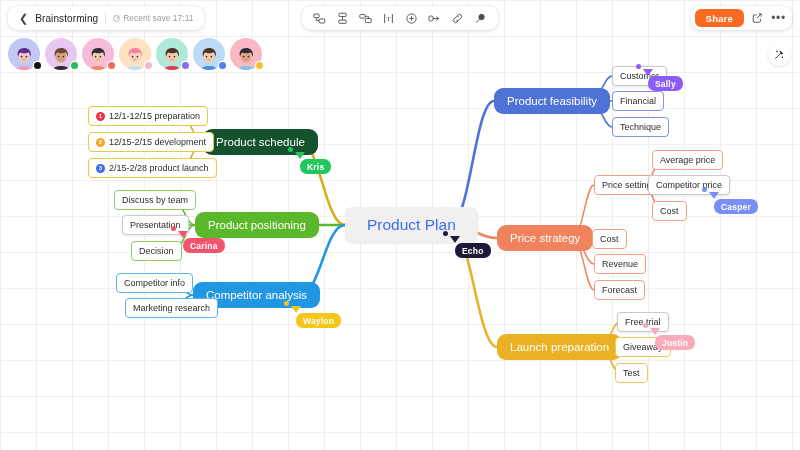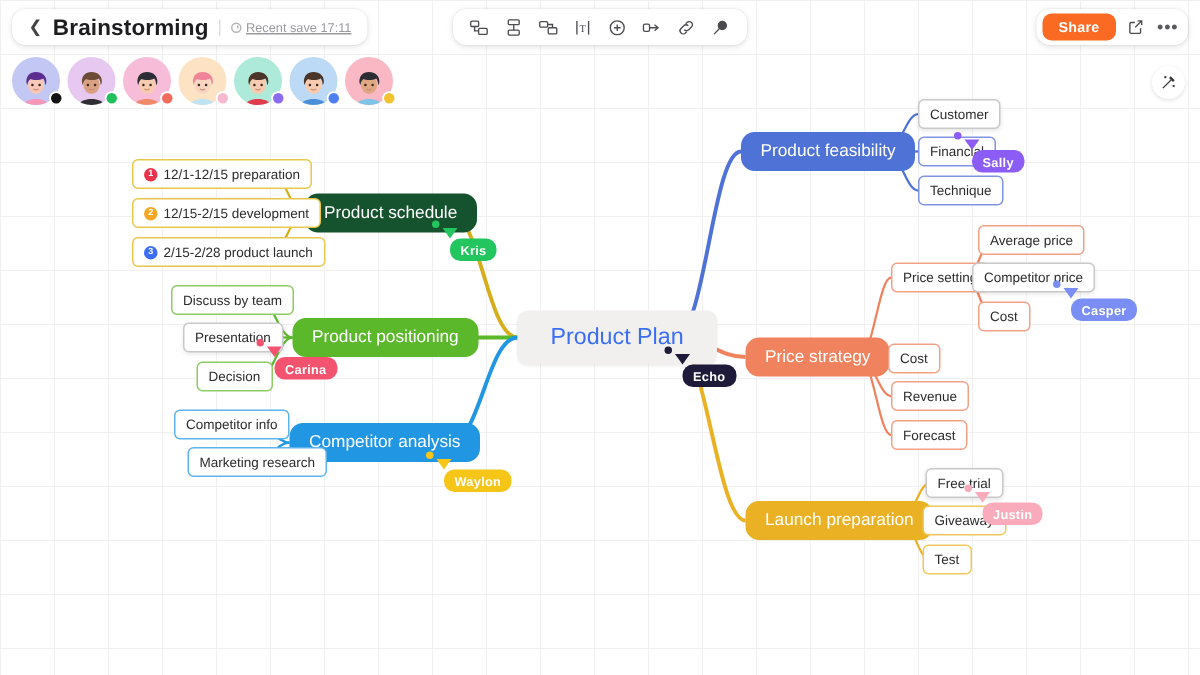--- a/index.html
+++ b/index.html
@@ -24,23 +24,23 @@
   
   .floatbar {
     position: absolute;
     background: #fff;
     border-radius: 9px;
     box-shadow: 0 1px 4px rgba(0,0,0,.13), 0 0 0 .5px rgba(0,0,0,.04);
     display: flex; align-items: center;
   }
   #titlebar { left: 8px; top: 6px; height: 24px; padding: 0 11px; gap: 7px; }
   #back-icon { font-size: 11px; color: #444; line-height: 1; }
-  #doc-title { font-size: 15px; color: #1d1d1f; font-weight: 700; letter-spacing: .1px; }
+  #doc-title { font-size: 10px; color: #1d1d1f; font-weight: 400; letter-spacing: .1px; }
   .vsep { width: 1px; height: 11px; background: #e0e0e0; }
-  #save-status { font-size: 8.5px; color: #9a9a9e; display: flex; align-items: center; gap: 3px; text-decoration: underline; }
+  #save-status { font-size: 8.5px; color: #9a9a9e; display: flex; align-items: center; gap: 3px; }
   .clock-ic { width: 7px; height: 7px; border: 1px solid #b5b5b8; border-radius: 50%; position: relative; }
   .clock-ic::after { content:""; position:absolute; left:2.5px; top:1.3px; width:1px; height:2.3px; background:#b5b5b8; }
 
   #toolbar { left: 50%; transform: translateX(-50%); top: 6px; height: 24px; padding: 0 7px; gap: 2px; }
   .tool { width: 21px; height: 20px; border-radius: 5px; display: flex; align-items: center; justify-content: center; cursor: pointer; }
   .tool svg { display: block; }
 
   #rightbar { right: 8px; top: 6px; height: 24px; padding: 0 4px 0 4px; gap: 3px; }
   #share-btn {
     background: #fa6a22; color: #fff; font-size: 9.5px; font-weight: 600;
@@ -202,21 +202,21 @@
     <div class="cursor" style="left: 296px; top: 313px;">
       <span class="cur-dot" style="background:#f5c518; left:-12px; top:-12px;"></span>
       <span class="cur-arrow" style="border-top:7px solid #f5c518; left:-5px; top:-7px;"></span>
       <span class="cur-label" style="background:#f5c518">Waylon</span>
     </div>
     <div class="cursor" style="left: 455px; top: 243px;">
       <span class="cur-dot" style="background:#1d1b39; left:-12px; top:-12px;"></span>
       <span class="cur-arrow" style="border-top:7px solid #1d1b39; left:-5px; top:-7px;"></span>
       <span class="cur-label" style="background:#1d1b39">Echo</span>
     </div>
-    <div class="cursor" style="left: 648px; top: 100px;">
+    <div class="cursor" style="left: 648px; top: 76px;">
       <span class="cur-dot" style="background:#8b5cf6; left:-12px; top:-12px;"></span>
       <span class="cur-arrow" style="border-top:7px solid #8b5cf6; left:-5px; top:-7px;"></span>
       <span class="cur-label" style="background:#8b5cf6">Sally</span>
     </div>
     <div class="cursor" style="left: 714px; top: 199px;">
       <span class="cur-dot" style="background:#7a8ef5; left:-12px; top:-12px;"></span>
       <span class="cur-arrow" style="border-top:7px solid #7a8ef5; left:-5px; top:-7px;"></span>
       <span class="cur-label" style="background:#7a8ef5">Casper</span>
     </div>
     <div class="cursor" style="left: 655px; top: 335px;">

